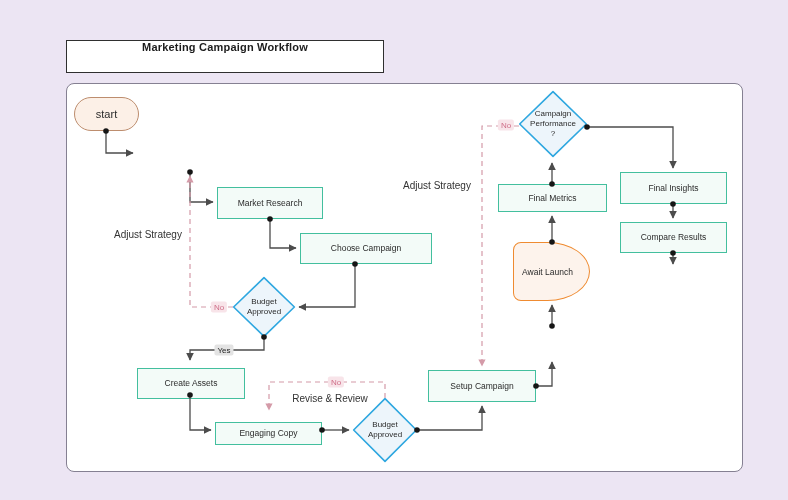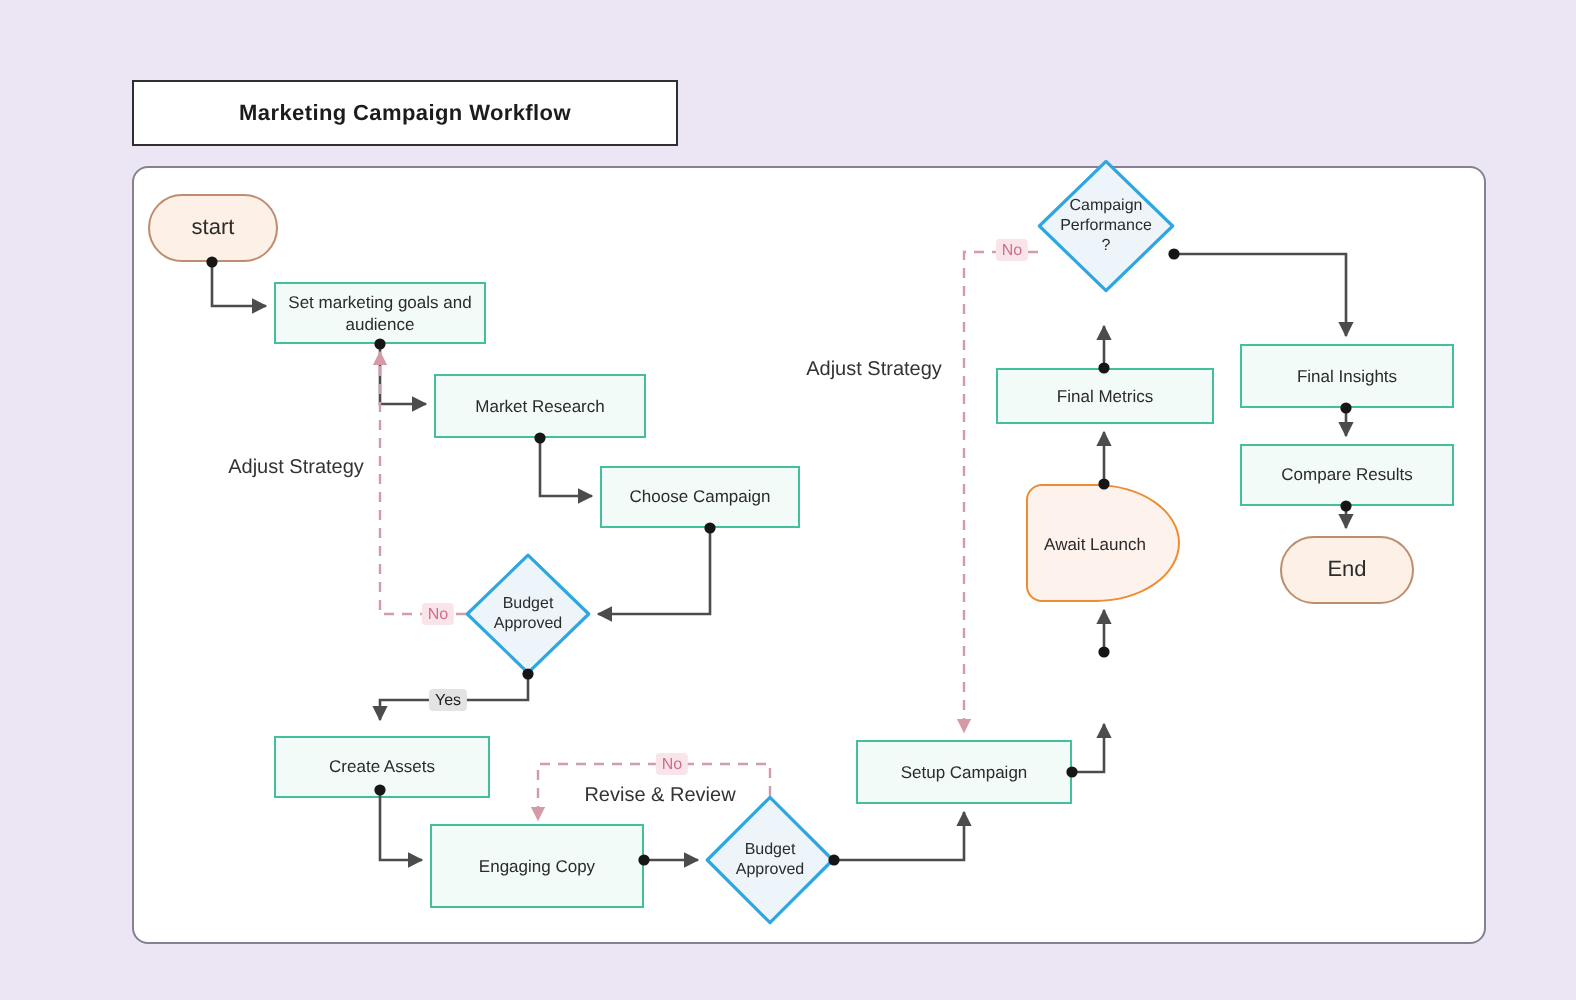--- a/index.html
+++ b/index.html
@@ -11,23 +11,23 @@
     --edge-color:#4c4c4c; --dashed-edge-color:#d49aa8;
     --no-badge-bg:#f8e4e9; --no-badge-text:#cf6e88;
     --yes-badge-bg:#e3e3e3; --yes-badge-text:#222222;
     --text-color:#2b2b2b;
   }
   *{box-sizing:border-box;margin:0;padding:0;}
   html,body{width:788px;height:500px;overflow:hidden;}
   body{background:var(--canvas-bg);font-family:"Liberation Sans",sans-serif;position:relative;}
   .canvas{position:absolute;inset:0;}
   .title-box{
-    position:absolute;left:66px;top:40px;width:273px;height:33px;
+    position:absolute;left:66px;top:40px;width:318px;height:33px;
     background:var(--panel-bg);border:1.5px solid #2f2f2f;
-    display:flex;align-items:center;justify-content:center;
+    display:flex;align-items:flex-start;justify-content:center;
     font-size:11px;font-weight:700;color:#1c1c1c;letter-spacing:.2px;z-index:1;
   }
   .container{
     position:absolute;left:66px;top:83px;width:677px;height:389px;
     background:var(--panel-bg);border:1px solid var(--panel-border);border-radius:8px;z-index:1;
   }
   .node{position:absolute;display:flex;align-items:center;justify-content:center;
     text-align:center;color:var(--text-color);z-index:3;}
   .proc{background:var(--process-fill);border:1.4px solid var(--process-border);
     font-size:8.5px;line-height:1.25;padding:2px 4px;}
@@ -61,44 +61,41 @@
   <div class="title-box">
     <span>Marketing Campaign Workflow</span>
   </div>
 
   <div class="container"></div>
 
   <div class="node term" style="left:74px;top:97px;width:65px;height:34px">
     <span>start</span>
   </div>
 
-  <div class="node proc" style="left:137px;top:141px;width:106px;height:31px">
-    <span>Set marketing goals and audience</span>
-  </div>
 
   <div class="node proc" style="left:217px;top:187px;width:106px;height:32px">
     <span>Market Research</span>
   </div>
 
-  <div class="node proc" style="left:300px;top:233px;width:100px;height:31px">
+  <div class="node proc" style="left:300px;top:233px;width:132px;height:31px">
     <span>Choose Campaign</span>
   </div>
 
   <div class="node diamond" style="left:233px;top:277px;width:62px;height:60px">
     <svg viewBox="0 0 100 100" preserveAspectRatio="none">
       <polygon points="50,1 99,50 50,99 1,50"></polygon>
     </svg>
     <span class="dlabel">Budget Approved</span>
   </div>
 
   <div class="node proc" style="left:137px;top:368px;width:108px;height:31px">
     <span>Create Assets</span>
   </div>
 
-  <div class="node proc" style="left:215px;top:412px;width:107px;height:42px">
+  <div class="node proc" style="left:215px;top:422px;width:107px;height:23px">
     <span>Engaging Copy</span>
   </div>
 
   <div class="node diamond" style="left:353px;top:398px;width:64px;height:64px">
     <svg viewBox="0 0 100 100" preserveAspectRatio="none">
       <polygon points="50,1 99,50 50,99 1,50"></polygon>
     </svg>
     <span class="dlabel">Budget Approved</span>
   </div>
 
@@ -108,38 +105,35 @@
 
 
   <div class="node delay" style="left:513px;top:242px;width:77px;height:59px">
     <span>Await Launch</span>
   </div>
 
   <div class="node proc" style="left:498px;top:184px;width:109px;height:28px">
     <span>Final Metrics</span>
   </div>
 
-  <div class="node diamond" style="left:519px;top:80px;width:68px;height:66px">
+  <div class="node diamond" style="left:519px;top:91px;width:68px;height:66px">
     <svg viewBox="0 0 100 100" preserveAspectRatio="none">
       <polygon points="50,1 99,50 50,99 1,50"></polygon>
     </svg>
     <span class="dlabel" style="width:52px">Campaign Performance ?</span>
   </div>
 
   <div class="node proc" style="left:620px;top:172px;width:107px;height:32px">
     <span>Final Insights</span>
   </div>
 
   <div class="node proc" style="left:620px;top:222px;width:107px;height:31px">
     <span>Compare Results</span>
   </div>
 
-  <div class="node term" style="left:640px;top:268px;width:67px;height:34px">
-    <span>End</span>
-  </div>
 
   <svg class="edges">
     <defs>
       <marker id="arr" markerWidth="7" markerHeight="7" refX="5.5" refY="3" orient="auto">
         <path class="m-dark" d="M0,0 L6,3 L0,6 z"></path>
       </marker>
       <marker id="arrp" markerWidth="7" markerHeight="7" refX="5.5" refY="3" orient="auto">
         <path class="m-pink" d="M0,0 L6,3 L0,6 z"></path>
       </marker>
     </defs>

